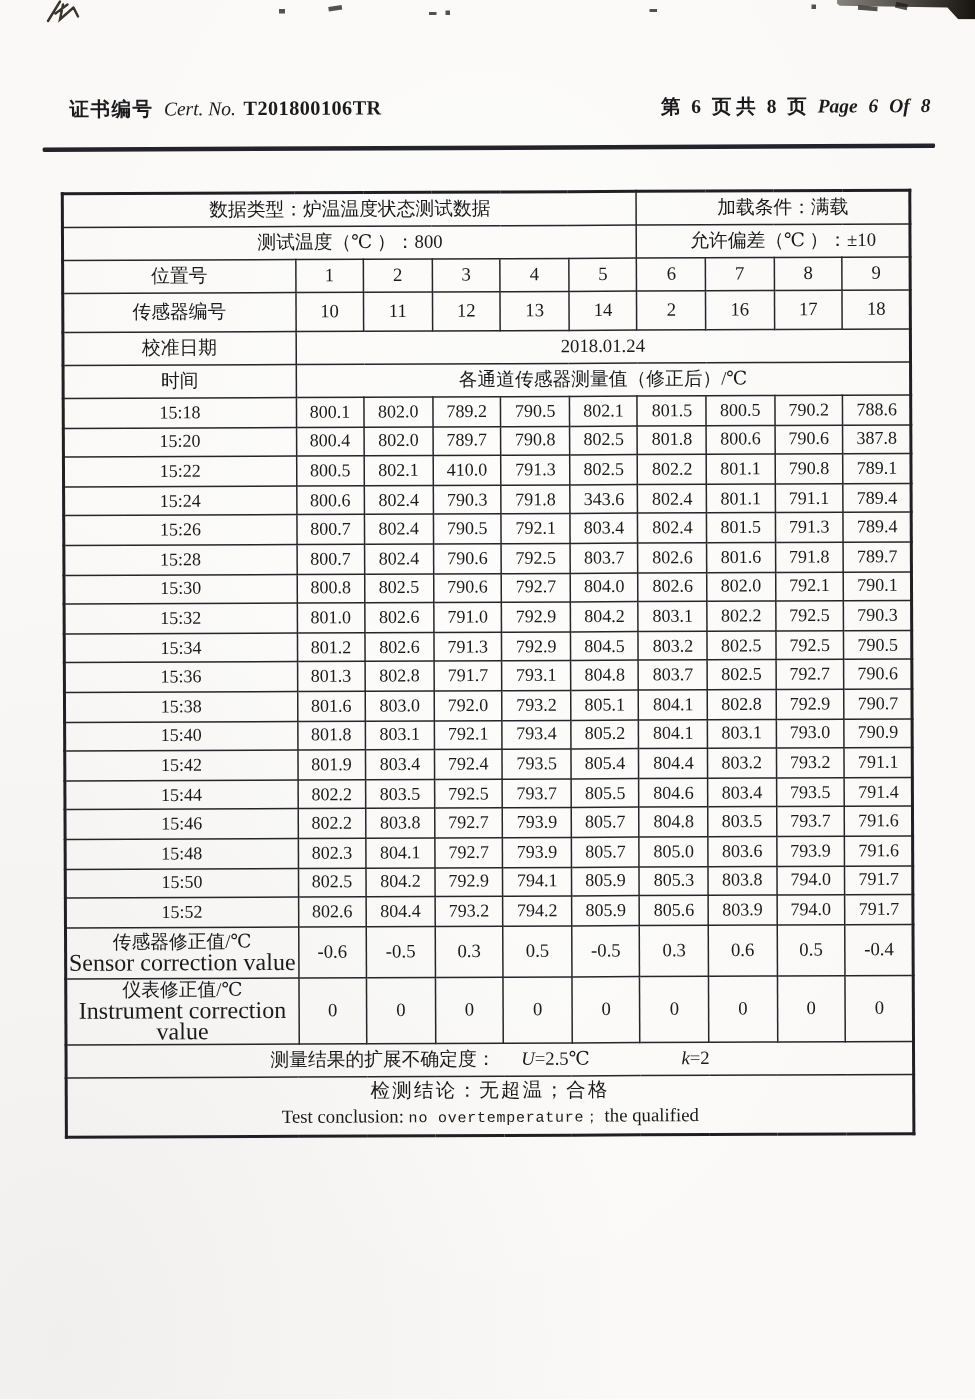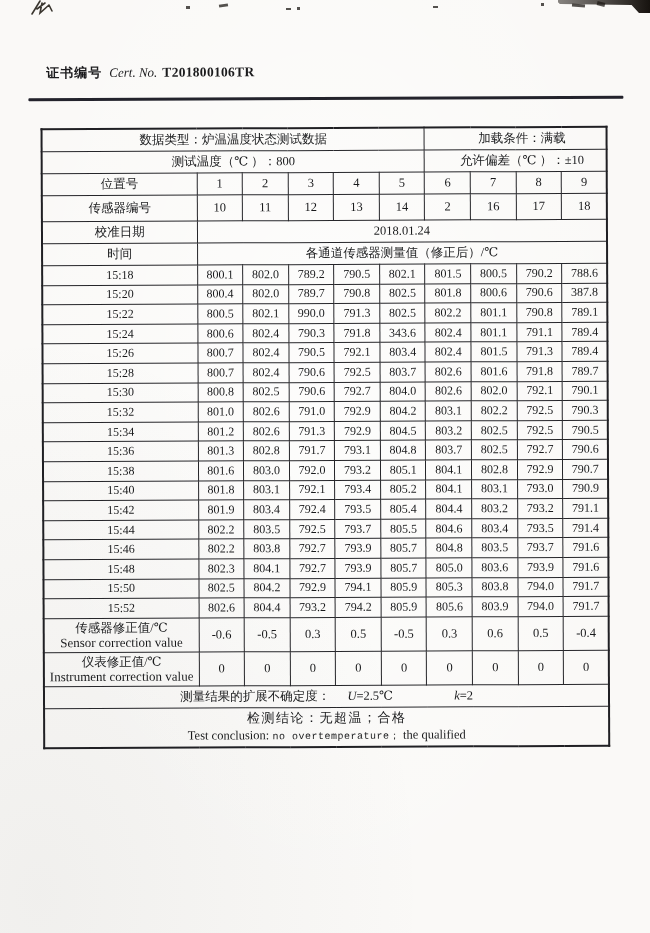--- a/index.html
+++ b/index.html
@@ -39,21 +39,21 @@
     font-size:12.5px;
   }
   table.doc td{border:1.5px solid #26262a;text-align:center;padding:0;overflow:hidden;vertical-align:middle;color:#191a1c;}
   tr.info td{height:21px;}
   tr.hdr td{height:21px;}
   tr.sensors td{height:25px;}
   .al{text-align:left;padding-left:13px !important;}
   tbody.readings td{height:18.6px;font-size:12px;}
   tr.corr td{height:33px;}
   .lbl2 .zh{font-size:12.5px;line-height:15px;}
-  .lbl2 .en{font-size:13px;line-height:14px;}
+  .lbl2 .en{font-size:16px;line-height:14px;}
   tr.uncert td{height:21px;}
   .uc-var{font-style:italic;}
   .uc-gap1{margin-left:14px;}
   .uc-gap2{margin-left:58px;}
   tr.concl td{height:38px;}
   .concl-zh{font-size:13px;letter-spacing:1.5px;line-height:18px;}
   .concl-en{font-size:12.5px;line-height:17px;}
   .concl-mono{font-family:Liberation Mono, monospace;font-size:10px;letter-spacing:.5px;margin-top:34px;}
 </style>
 </head>
@@ -73,20 +73,31 @@
   <div class="artifact" style="left:572px;top:4px;width:13px;height:3px;transform:rotate(4deg);"></div>
   <div class="artifact" style="left:597px;top:2px;width:8px;height:4px;transform:rotate(14deg);"></div>
   <div class="corner-mark"></div>
 
   <div class="content">
 
     <div class="header">
       <div>
         <span class="hdr-zh">证书编号</span><span class="hdr-en">Cert. No.</span><span class="hdr-no">T201800106TR</span>
       </div>
+      <div class="pageinfo">
+        <span>第</span>
+        <span>6</span>
+        <span>页 共</span>
+        <span>8</span>
+        <span>页</span>
+        <span class="en">Page</span>
+        <span class="en">6</span>
+        <span class="en">Of</span>
+        <span class="en">8</span>
+      </div>
     </div>
     <div class="rule"></div>
 
     <table class="doc">
       <colgroup>
         <col style="width:155px">
         <col span="9" style="width:45.6px">
       </colgroup>
       <tbody>
         <tr class="info">
@@ -153,21 +164,21 @@
             <td>802.5</td>
             <td>801.8</td>
             <td>800.6</td>
             <td>790.6</td>
             <td>387.8</td>
           </tr>
           <tr>
             <td>15:22</td>
             <td>800.5</td>
             <td>802.1</td>
-            <td>990.0</td>
+            <td>410.0</td>
             <td>791.3</td>
             <td>802.5</td>
             <td>802.2</td>
             <td>801.1</td>
             <td>790.8</td>
             <td>789.1</td>
           </tr>
           <tr>
             <td>15:24</td>
             <td>800.6</td>

